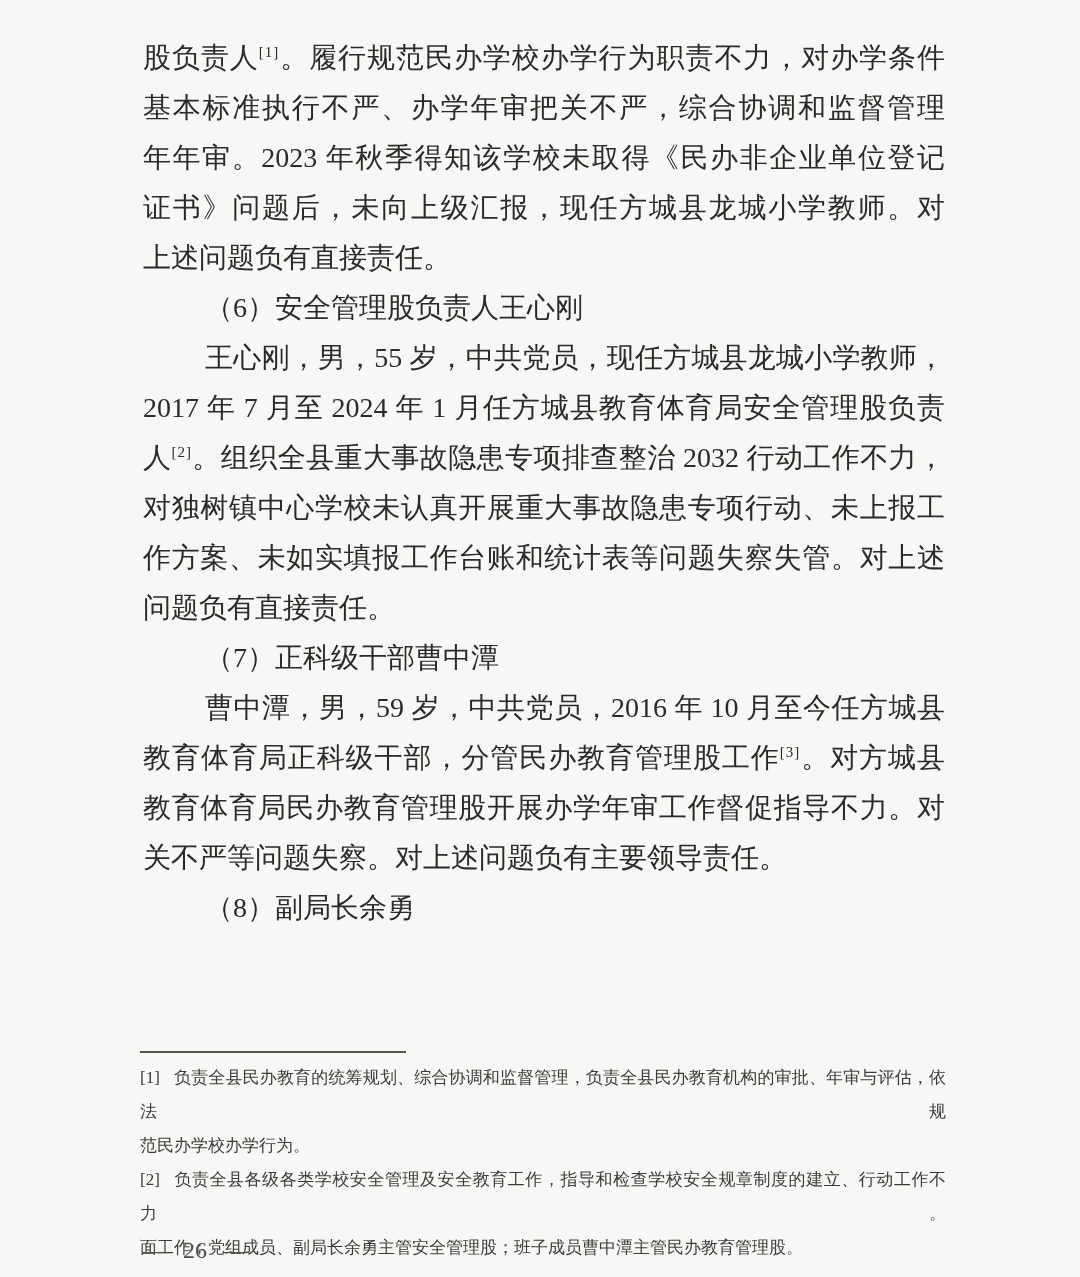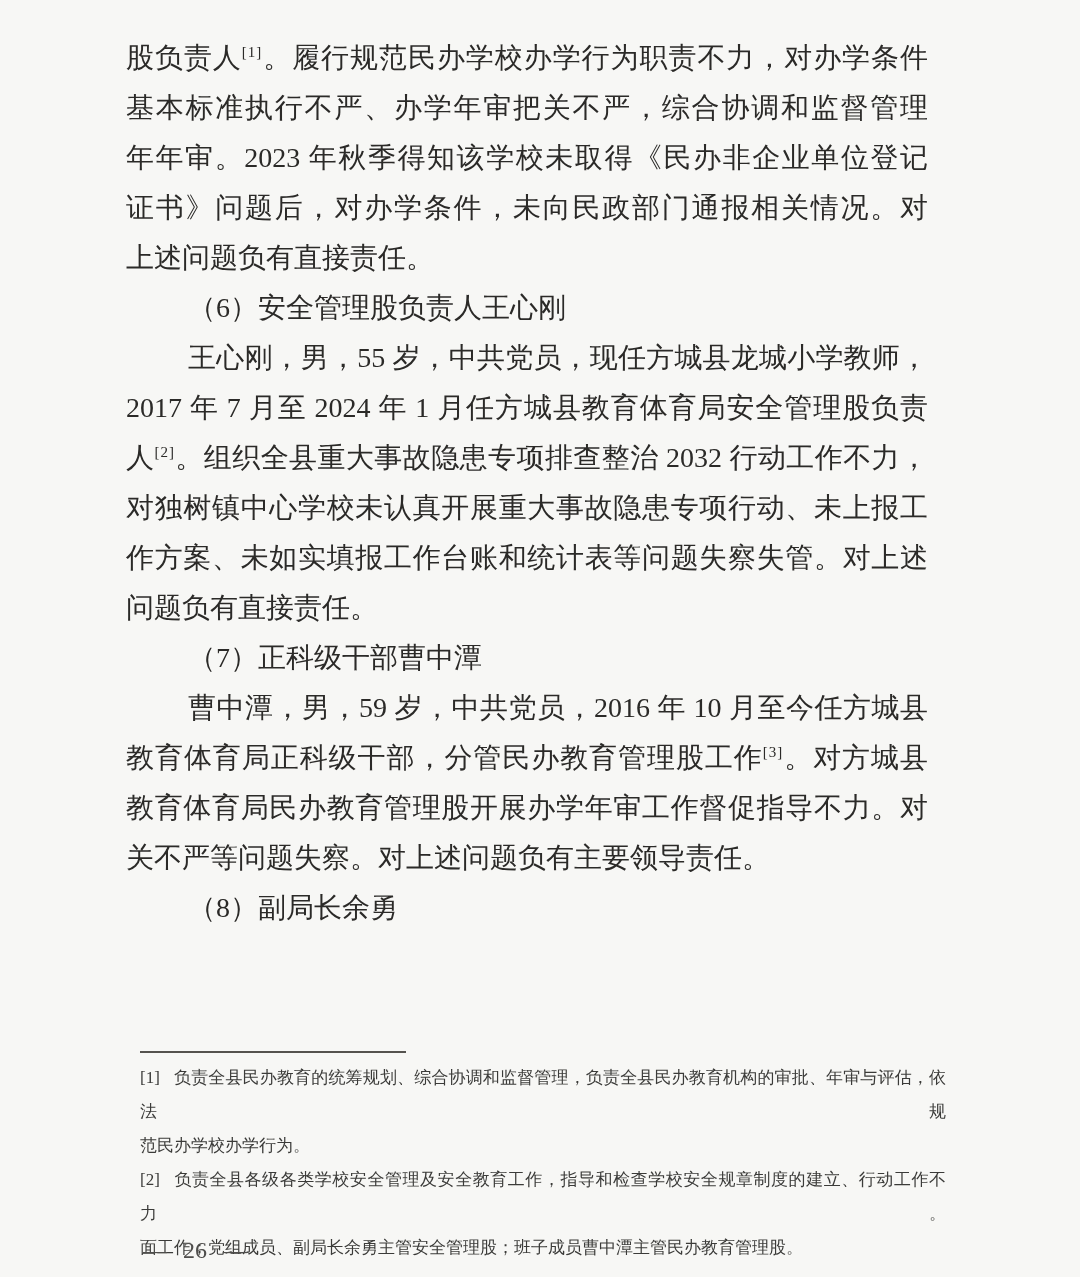--- a/index.html
+++ b/index.html
@@ -7,21 +7,21 @@
     position: relative;
     width: 1080px;
     height: 1277px;
     background: #f7f7f5;
     font-family: "Liberation Serif", "DejaVu Serif", serif;
     color: #2b2a28;
     overflow: hidden;
   }
   .body-block {
     position: absolute;
-    left: 126px;
+    left: 143px;
     top: 33px;
     width: 802px;
   }
   .bl {
     height: 50px;
     line-height: 50px;
     font-size: 28px;
     overflow: hidden;
     text-justify: distribute;
   }
@@ -75,21 +75,21 @@
 </style>
 </head>
 <body>
 
 <div class="page">
 
   <main class="body-block">
     <div class="bl j"><span>股负责人</span><sup class="fnref">[1]</sup><span>。履行规范民办学校办学行为职责不力，对办学条件</span></div>
     <div class="bl j"><span>基本标准执行不严、办学年审把关不严，综合协调和监督管理</span></div>
     <div class="bl j"><span>年年审。2023 年秋季得知该学校未取得《民办非企业单位登记</span></div>
-    <div class="bl j"><span>证书》问题后，对办学条件，未向民政部门通报相关情况。对</span></div>
+    <div class="bl j"><span>证书》问题后，未向上级汇报，现任方城县龙城小学教师。对</span></div>
     <div class="bl"><span>上述问题负有直接责任。</span></div>
     <div class="bl ind"><span>（6）安全管理股负责人王心刚</span></div>
     <div class="bl j ind"><span>王心刚，男，55 岁，中共党员，现任方城县龙城小学教师，</span></div>
     <div class="bl j"><span>2017 年 7 月至 2024 年 1 月任方城县教育体育局安全管理股负责</span></div>
     <div class="bl j"><span>人</span><sup class="fnref">[2]</sup><span>。组织全县重大事故隐患专项排查整治 2032 行动工作不力，</span></div>
     <div class="bl j"><span>对独树镇中心学校未认真开展重大事故隐患专项行动、未上报工</span></div>
     <div class="bl j"><span>作方案、未如实填报工作台账和统计表等问题失察失管。对上述</span></div>
     <div class="bl"><span>问题负有直接责任。</span></div>
     <div class="bl ind"><span>（7）正科级干部曹中潭</span></div>
     <div class="bl j ind"><span>曹中潭，男，59 岁，中共党员，2016 年 10 月至今任方城县</span></div>

